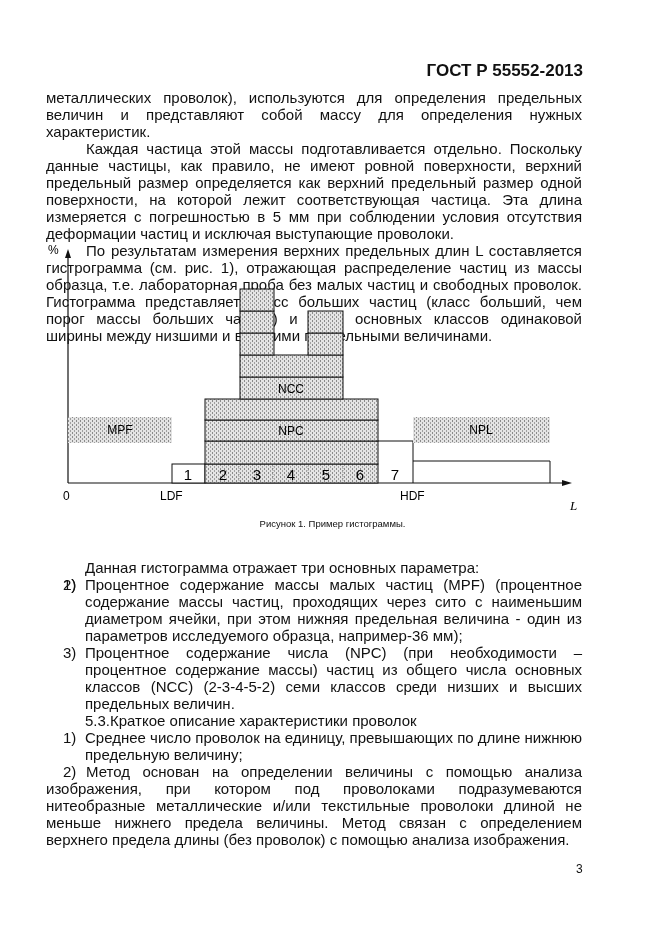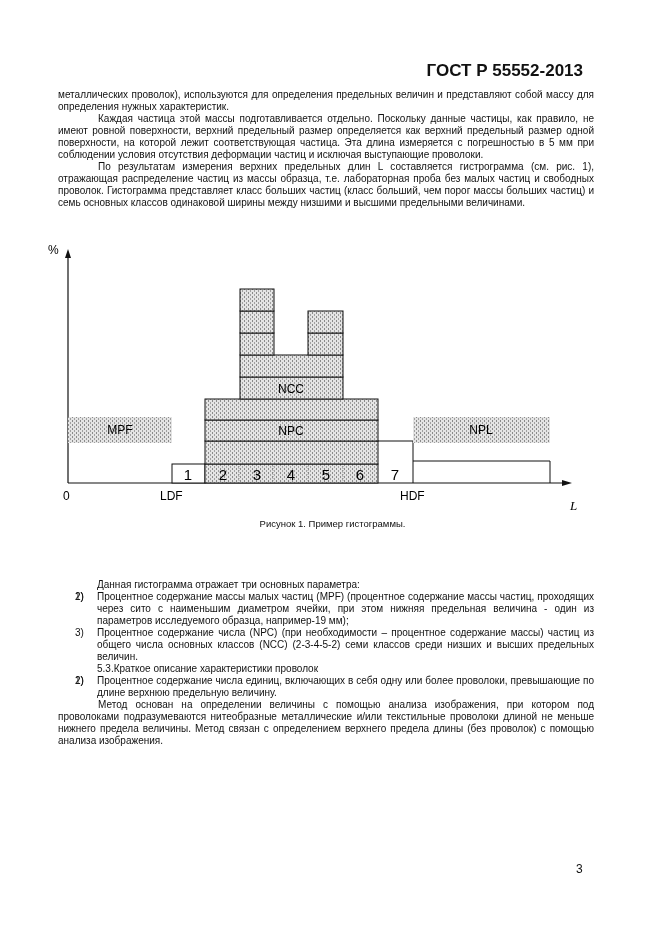--- a/index.html
+++ b/index.html
@@ -1,25 +1,25 @@
 <!DOCTYPE html>
 <html><head>
 <meta charset="utf-8">
 <style>
   html, body { margin: 0; padding: 0; background: #ffffff; }
   body { width: 661px; height: 936px; position: relative; overflow: hidden;
          font-family: "Liberation Sans", sans-serif; color: #111; }
   .header { position: absolute; top: 61px; right: 78px; font-weight: bold; font-size: 17px; }
-  .text { position: absolute; left: 58px; width: 536px; font-size: 10px; line-height: 12px; text-align: justify; }
+  .text { position: absolute; left: 46px; width: 536px; font-size: 15px; line-height: 17px; text-align: justify; }
   .text p { margin: 0; }
   .indent { text-indent: 40px; }
   .block1 { top: 89px; }
   .chart { position: absolute; left: 0; top: 240px; width: 661px; height: 300px; }
   .caption { position: absolute; top: 518px; left: 2px; width: 661px; text-align: center; font-size: 9.5px; }
-  .text2 { top: 559px; margin-top: 20px; }
+  .text2 { top: 559px; }
   .list { margin: 0; padding: 0; list-style: none; }
   .list li { position: relative; padding-left: 39px; text-align: justify; }
   .list li .num { position: absolute; left: 17px; top: 0; }
   .heading { font-weight: normal; }
   .pagenum { position: absolute; top: 862px; left: 576px; font-size: 12px; }
   .lbl { font-family: "Liberation Sans", sans-serif; }
 </style>
 </head>
 <body>
 
@@ -93,24 +93,24 @@
   <text x="360" y="480" font-size="15" text-anchor="middle" class="lbl">6</text>
   <text x="395" y="480" font-size="15" text-anchor="middle" class="lbl">7</text>
 </svg>
 
 <div class="caption">Рисунок 1. Пример гистограммы.</div>
 
 <div class="text text2">
   <p style="padding-left:39px">Данная гистограмма отражает три основных параметра:</p>
   <ul class="list">
     <li><span class="num">1)</span></li>
-    <li><span class="num">2)</span><span>Процентное содержание массы малых частиц (MPF) (процентное содержание массы частиц, проходящих через сито с наименьшим диаметром ячейки, при этом нижняя предельная величина - один из параметров исследуемого образца, например-19 мм);</span></li>
+    <li><span class="num">2)</span><span>Процентное содержание массы малых частиц (MPF) (процентное содержание массы частиц, проходящих через сито с наименьшим диаметром ячейки, при этом нижняя предельная величина - один из параметров исследуемого образца, например-36 мм);</span></li>
     <li><span class="num">3)</span><span>Процентное содержание числа (NPC) (при необходимости – процентное содержание массы) частиц из общего числа основных классов (NCC) (2-3-4-5-2) семи классов среди низших и высших предельных величин.</span></li>
   </ul>
   <p class="heading" style="padding-left:39px">5.3.Краткое описание характеристики проволок</p>
   <ul class="list">
-    <li><span class="num">1)</span></li>
-    <li><span class="num">2)</span><span>Процентное содержание числа единиц, включающих в себя одну или более проволоки, превышающие по длине верхнюю предельную величину.</span></li>
+    <li><span class="num">1)</span><span>Среднее число проволок на единицу, превышающих по длине нижнюю предельную величину;</span></li>
+    <li><span class="num">2)</span></li>
   </ul>
   <p class="indent">Метод основан на определении величины с помощью анализа изображения, при котором под проволоками подразумеваются нитеобразные металлические и/или текстильные проволоки длиной не меньше нижнего предела величины. Метод связан с определением верхнего предела длины (без проволок) с помощью анализа изображения.</p>
 </div>
 
 <div class="pagenum">3</div>
 
 </body></html>

